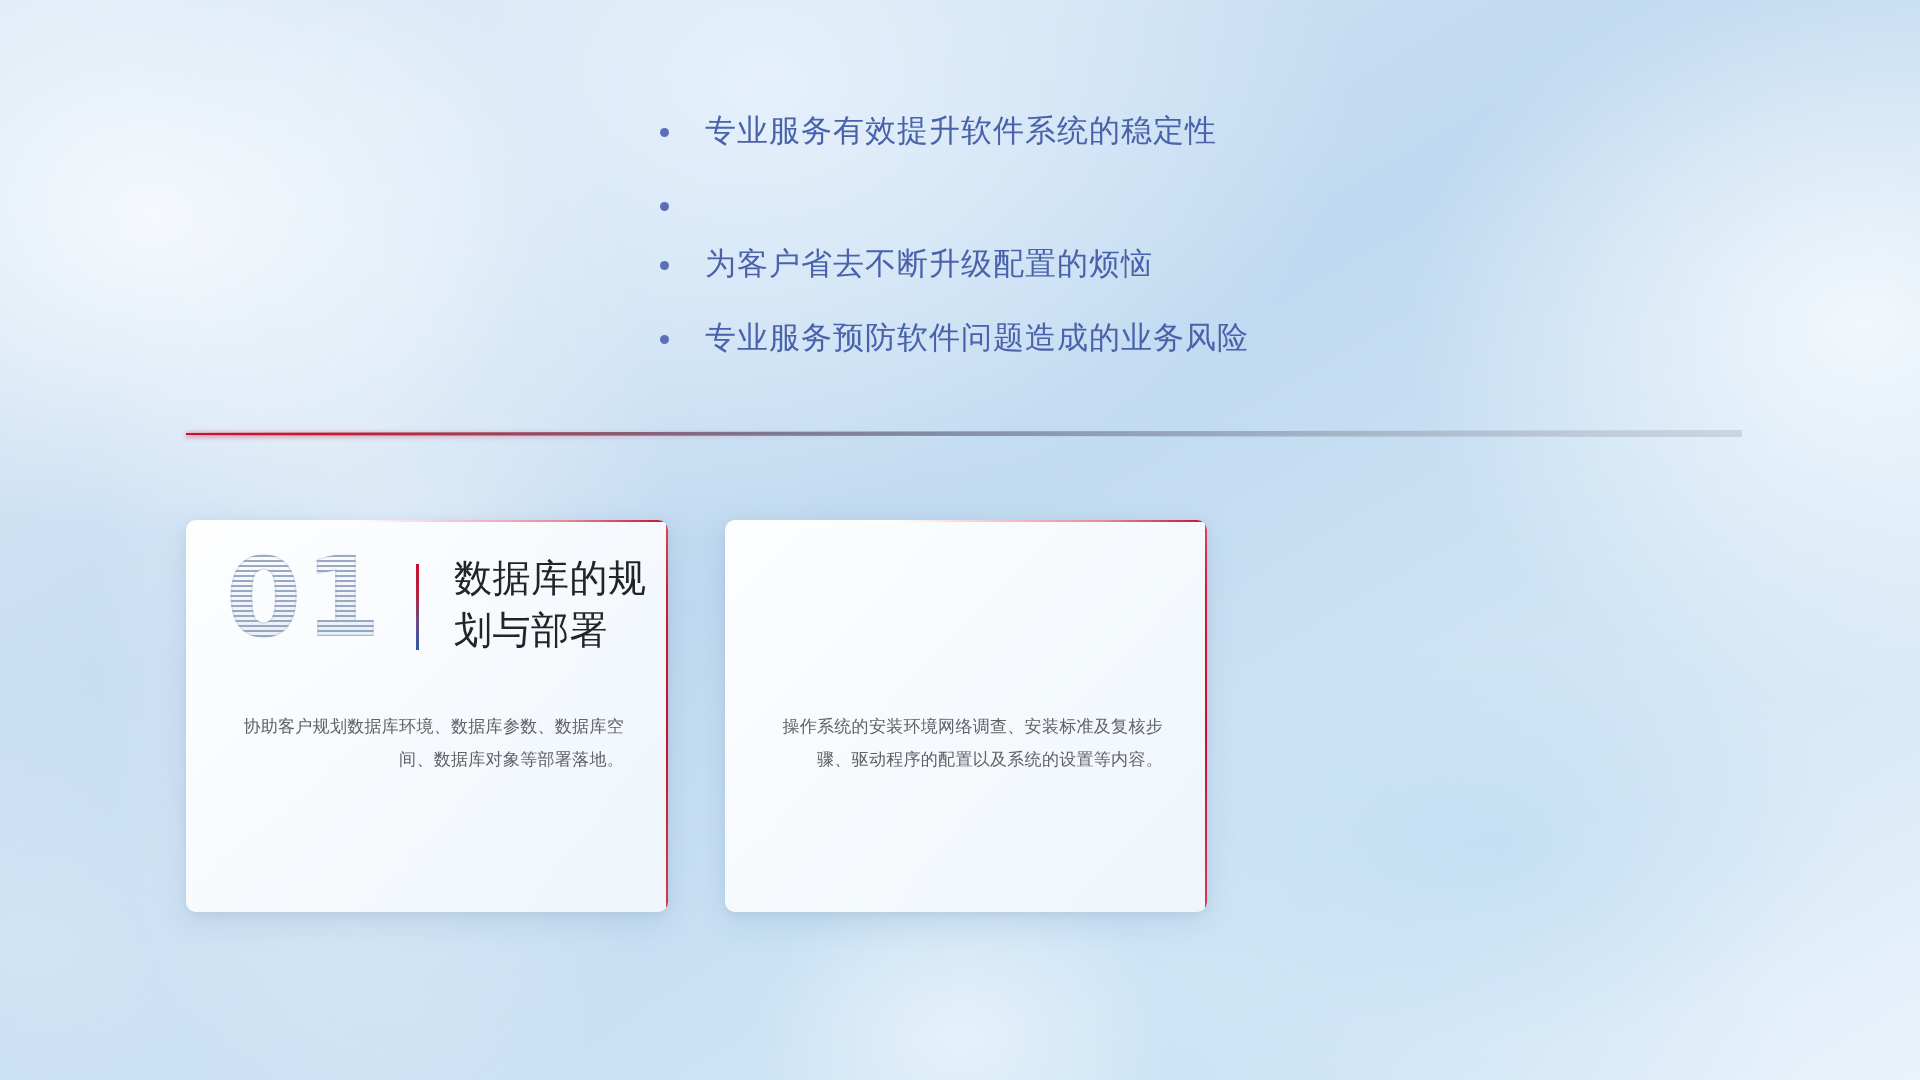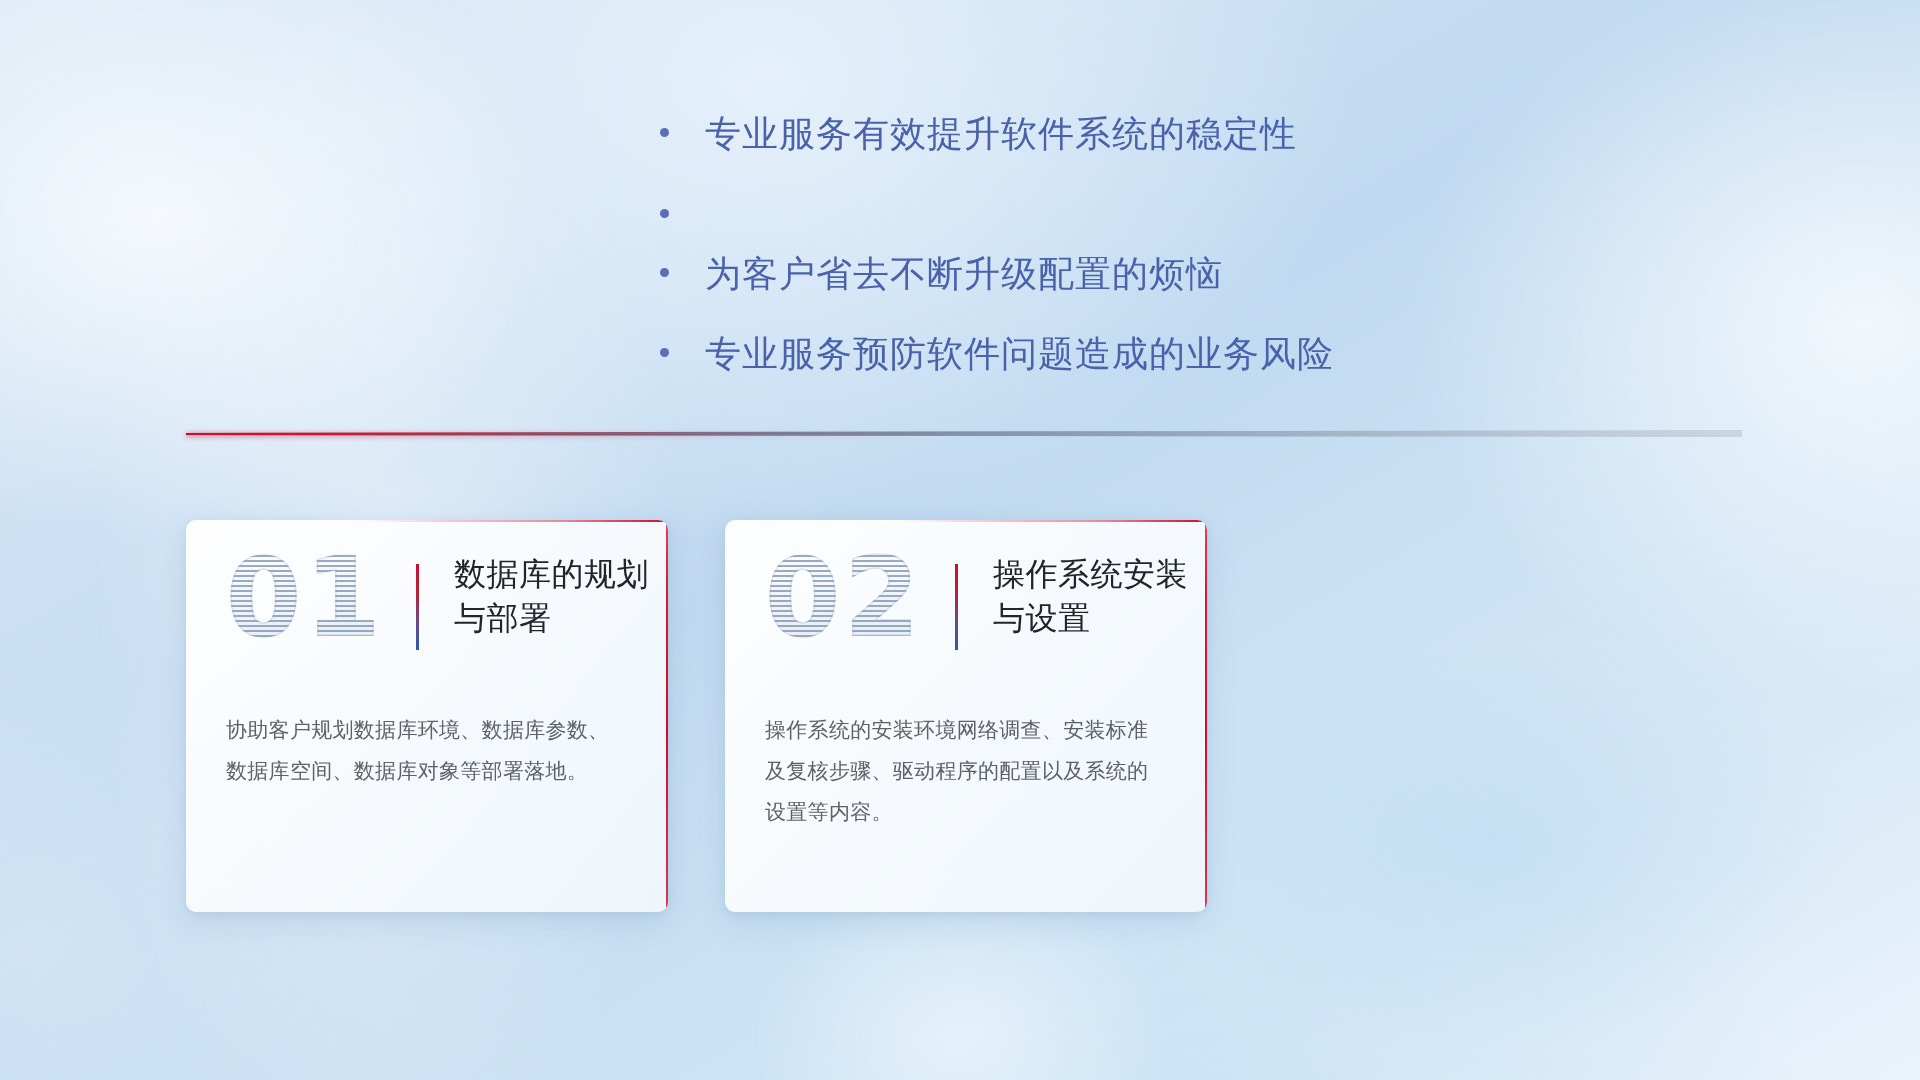--- a/index.html
+++ b/index.html
@@ -27,21 +27,21 @@
   .bullets {
     position:absolute; left:660px; top:110px; width:760px;
   }
   .bullet-row { display:flex; align-items:flex-start; margin-bottom:32px; }
   .bullet-dot {
     width:9px; height:9px; border-radius:50%;
     background:#5a6fb5; margin-top:18px; flex:0 0 auto;
   }
   .bullet-text {
     margin-left:36px;
-    font-size:36px;
+    font-size:31px;
     line-height:1.35;
     color:#4a62ab;
     letter-spacing:1px;
     font-weight:400;
     white-space:nowrap;
   }
 
   
   .divider-wrap { position:absolute; left:186px; top:424px; width:1556px; height:18px; }
   .divider {
@@ -90,27 +90,28 @@
     -webkit-background-clip:text; background-clip:text;
     -webkit-text-stroke:1.5px rgba(150,172,200,0.30);
     opacity:0.95;
   }
   .card-rule {
     position:absolute; left:230px; top:44px; width:3px; height:86px;
     background:linear-gradient(180deg,#c8102e 0%, #b0243f 38%, #6b4c82 66%, #2e5aa8 100%);
   }
   .card-title {
     position:absolute; left:268px; top:32px; width:196px;
-    font-size:32px; line-height:1.38; color:#222528;
+    font-size:38px; line-height:1.38; color:#222528;
     font-weight:400; letter-spacing:0.5px;
   }
   .card-body {
     position:absolute; left:40px; right:44px; top:190px;
-    font-size:21px; line-height:1.95; color:#5e6166;
+    font-size:17px; line-height:1.95; color:#5e6166;
     letter-spacing:0.3px;
+    text-align:right;
   }
 </style>
 </head>
 <body>
 
 <div class="bg-wash"></div>
 
 <div class="bullets">
   <div class="bullet-row">
     <span class="bullet-dot"></span>
@@ -139,22 +140,17 @@
   <div class="card">
     <div class="card-head">
       <div class="card-number">01</div>
       <div class="card-rule"></div>
       <div class="card-title">数据库的规划与部署</div>
     </div>
     <div class="card-body">协助客户规划数据库环境、数据库参数、数据库空间、数据库对象等部署落地。</div>
   </div>
 
   <div class="card">
-    <div class="card-head">
-      <div class="card-number">02</div>
-      <div class="card-rule"></div>
-      <div class="card-title">操作系统安装与设置</div>
-    </div>
     <div class="card-body">操作系统的安装环境网络调查、安装标准及复核步骤、驱动程序的配置以及系统的设置等内容。</div>
   </div>
 
 
 </div>
 
 </body></html>

